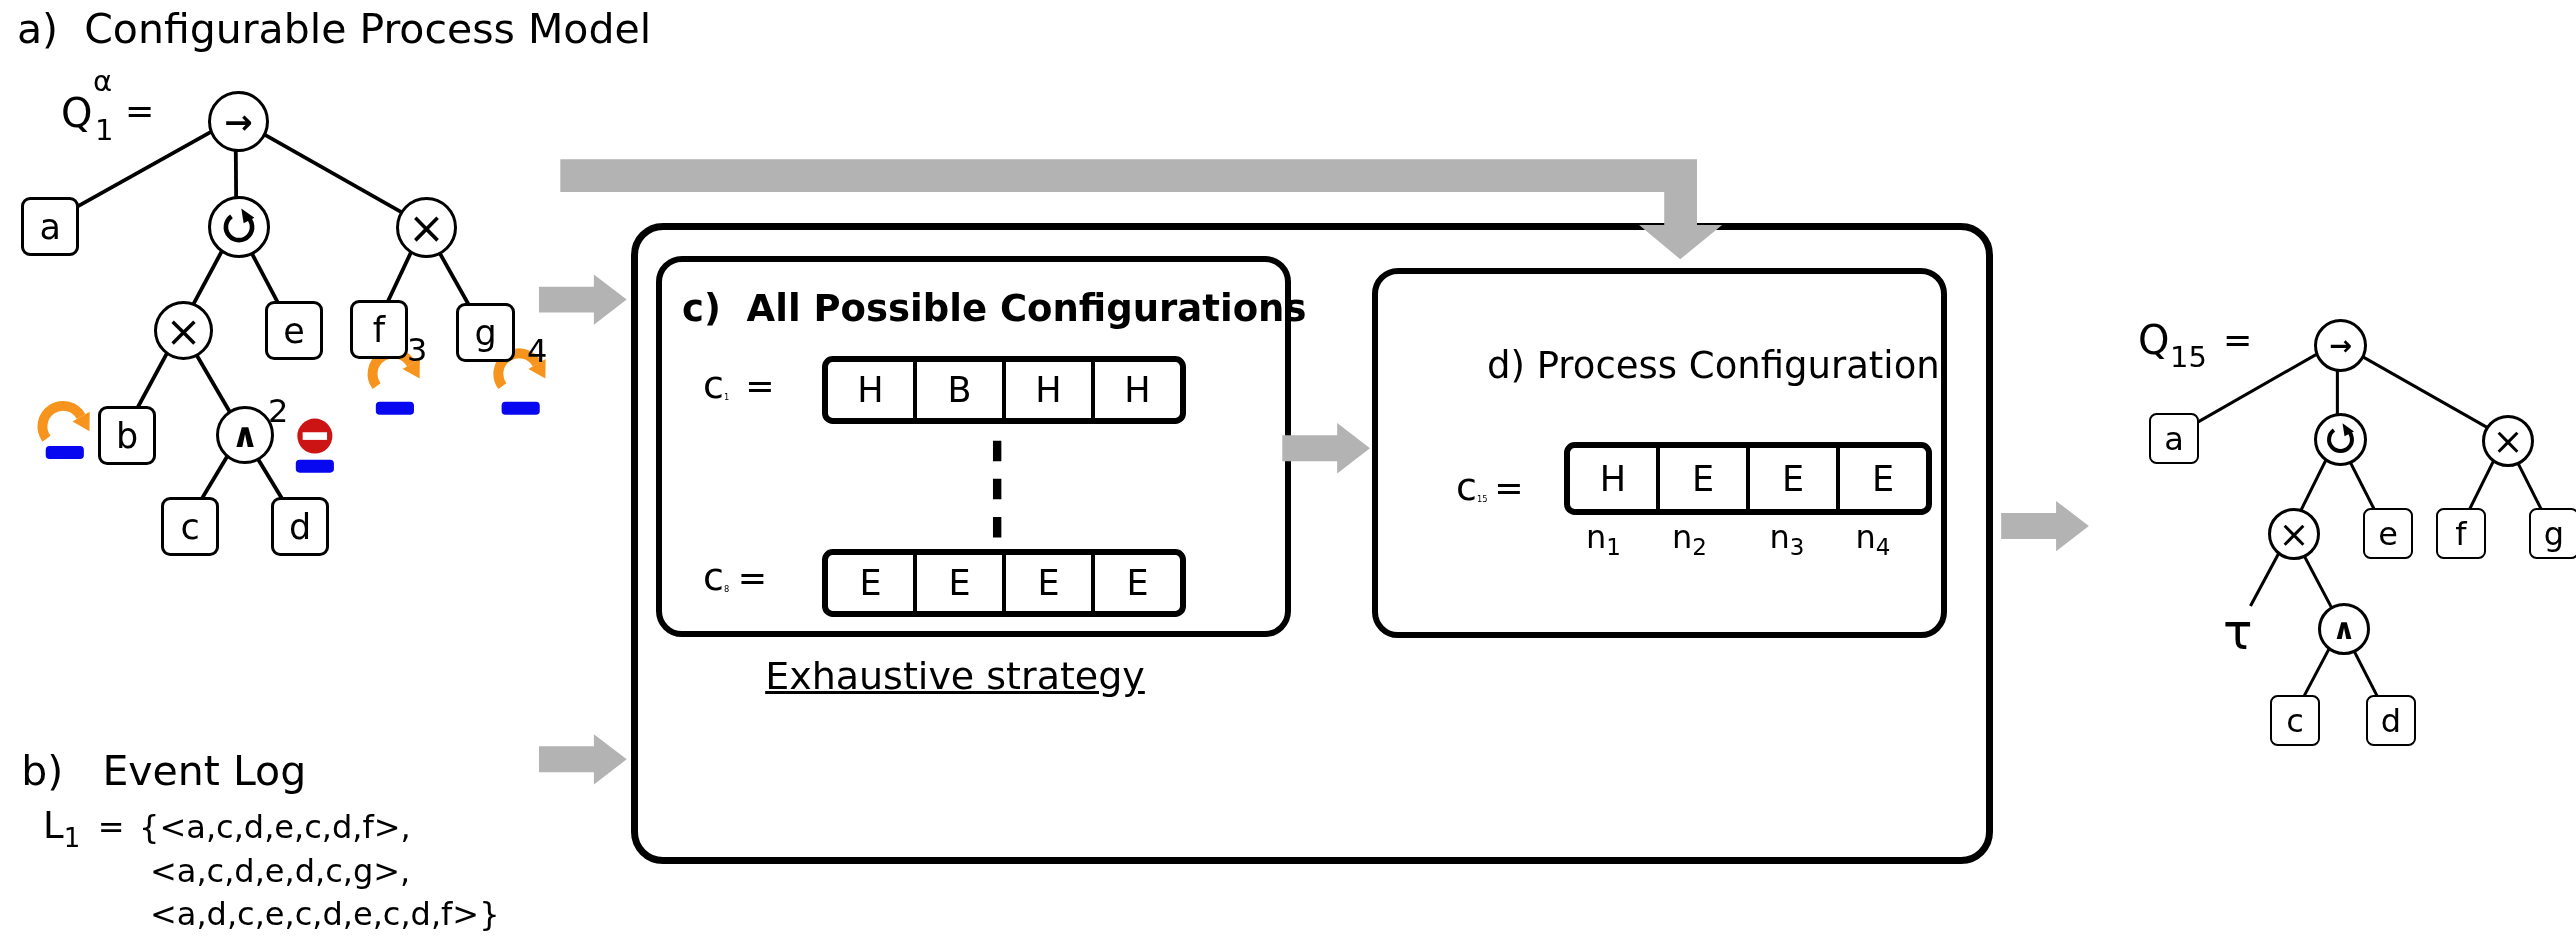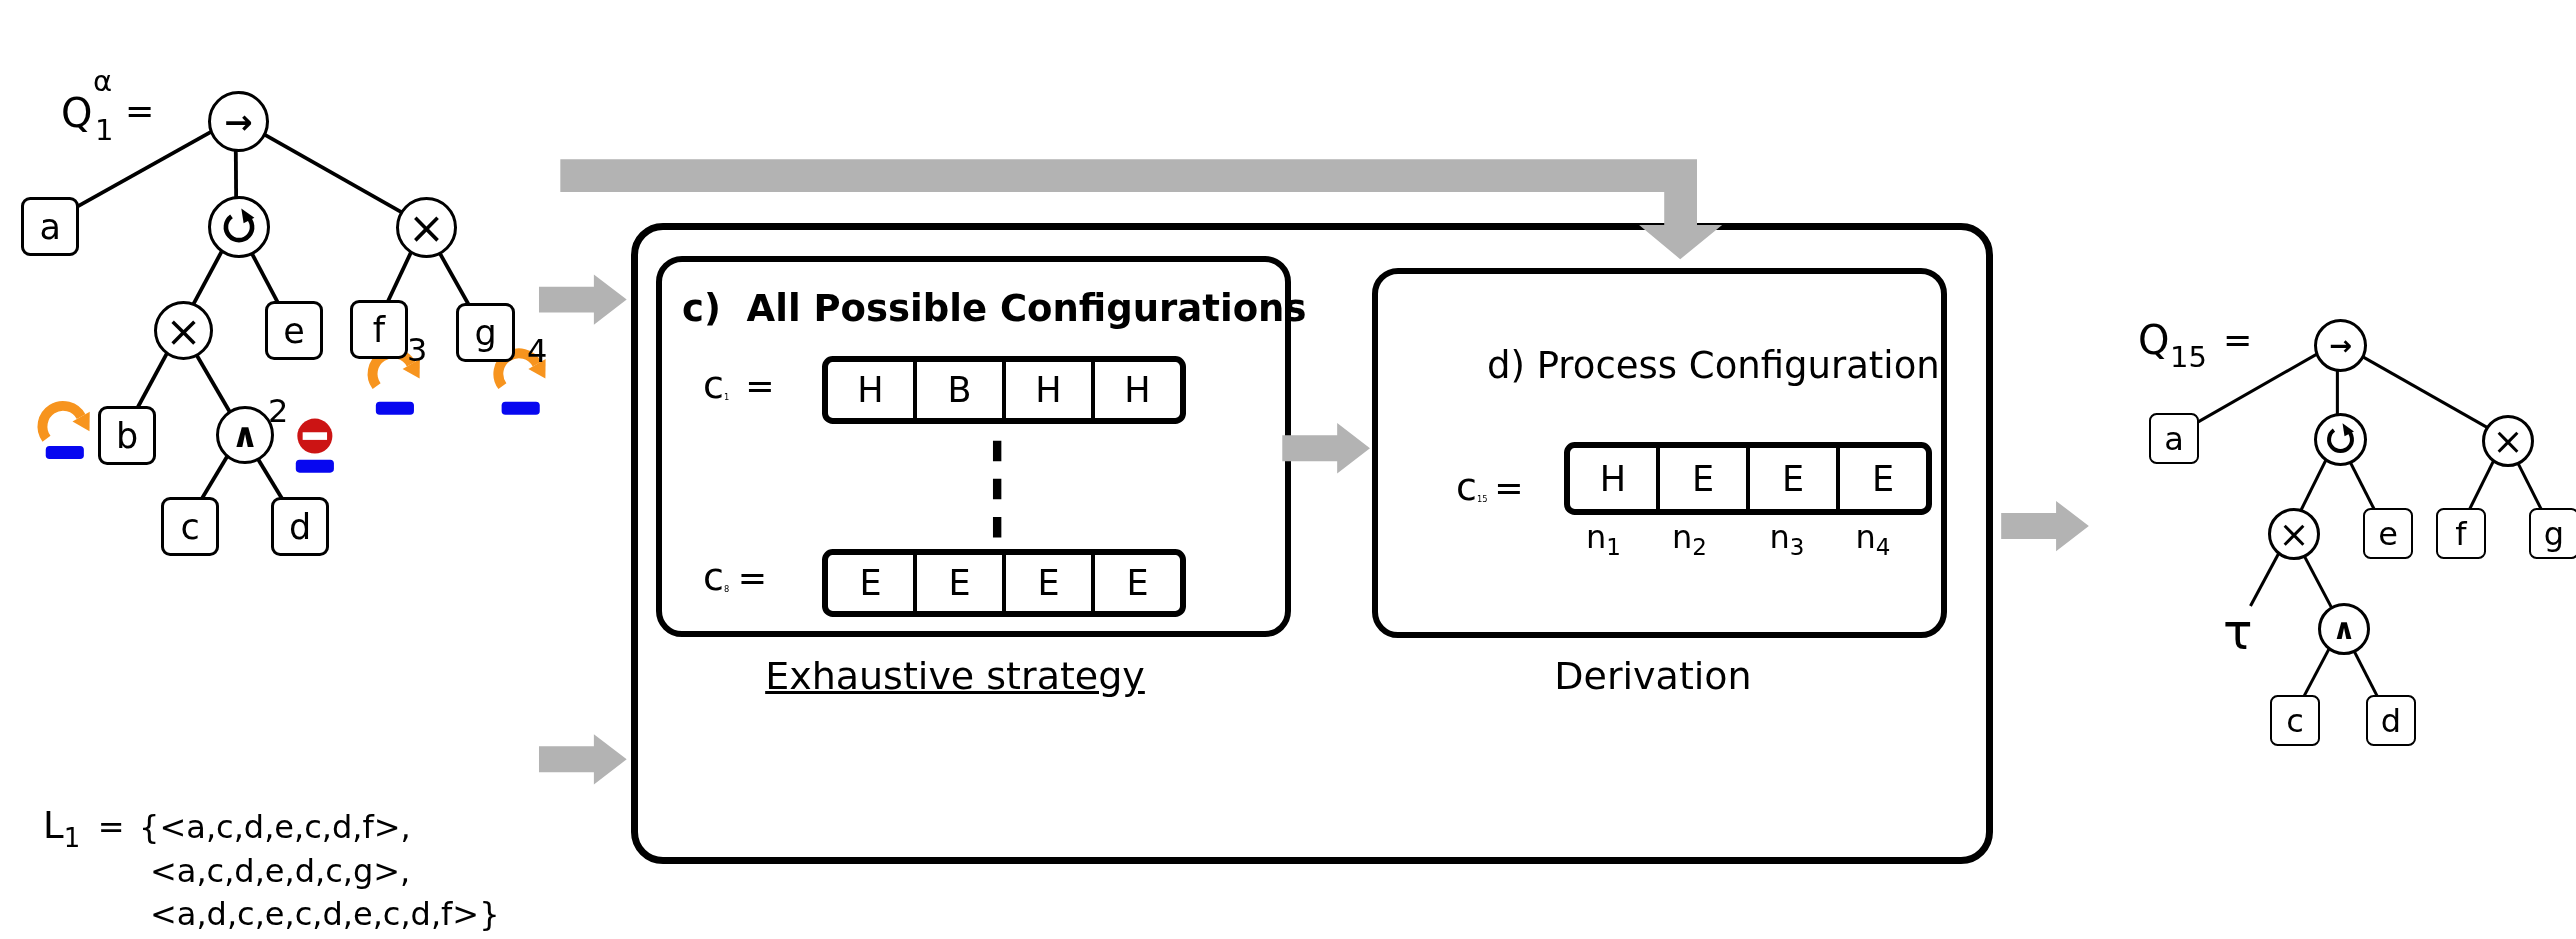--- a/index.html
+++ b/index.html
@@ -93,20 +93,23 @@
       <rect x="388" y="603" width="50" height="17" rx="5"></rect>
     </g>
 
     <line x1="1308" y1="578" x2="1308" y2="712" stroke="#000" stroke-width="11" stroke-dasharray="27 23"></line>
   </svg>
 
   <div class="bigbox" style="left:631px;top:223px;width:1348px;height:627px;"></div>
   <div class="innerbox" style="left:656px;top:256px;width:623px;height:369px;"></div>
   <div class="innerbox" style="left:1372px;top:268px;width:563px;height:358px;"></div>
 
+  <div class="t" style="left:17px;top:9.1px;font-size:41px;">
+    <span>a)</span>&nbsp;&nbsp;<span>Configurable Process Model</span>
+  </div>
 
   <div class="t z3" style="left:61px;top:67px;width:107px;height:76px;">
     <span class="t" style="left:0;top:26px;font-size:40px;">Q</span>
     <span class="t" style="left:32px;top:0;font-size:29px;">α</span>
     <span class="t" style="left:34px;top:49px;font-size:29px;">1</span>
     <span class="t" style="left:64px;top:27.4px;font-size:35px;">=</span>
   </div>
 
   <div class="op" style="left:208px;top:91px;width:55px;height:55px;">
     <span class="glyph" style="font-size:34px;">→</span>
@@ -146,20 +149,23 @@
       <span>f</span>
     </div>
   <div class="leaf" style="left:456px;top:303px;width:53px;height:53px;">
       <span>g</span>
     </div>
 
   <div class="t z3" style="left:268px;top:395px;font-size:32px;">2</div>
   <div class="t z3" style="left:407px;top:334px;font-size:32px;">3</div>
   <div class="t z3" style="left:527px;top:335px;font-size:32px;">4</div>
 
+  <div class="t" style="left:21.3px;top:751px;font-size:41px;">
+    <span>b)</span>&nbsp;&nbsp;&nbsp;<span>Event Log</span>
+  </div>
   <div class="t" style="left:43px;top:807px;">
     <span style="font-size:37px;">L</span><span style="font-size:26px;vertical-align:-0.35em;">1</span>
     <span style="font-size:32px;margin-left:13.7px;">=</span>
     <span style="font-size:32px;margin-left:10.7px;">{&lt;a,c,d,e,c,d,f&gt;,</span>
   </div>
   <div class="t" style="left:150px;top:855px;font-size:32px;">&lt;a,c,d,e,d,c,g&gt;,</div>
   <div class="t" style="left:150px;top:898px;font-size:32px;">&lt;a,d,c,e,c,d,e,c,d,f&gt;}</div>
 
   <div class="t z3" style="left:682px;top:290px;font-size:37px;font-weight:bold;">
     <span>c)</span>&nbsp;&nbsp;<span>All Possible Configurations</span>
@@ -210,21 +216,20 @@
   <div class="t z3" style="left:1672px;top:521px;width:58px;">
     <span style="font-size:32px;">n</span><span style="font-size:23px;vertical-align:-0.3em;">2</span>
   </div>
   <div class="t z3" style="left:1758px;top:521px;width:58px;text-align:center;">
     <span style="font-size:32px;">n</span><span style="font-size:23px;vertical-align:-0.3em;">3</span>
   </div>
   <div class="t z3" style="left:1844px;top:521px;width:58px;text-align:center;">
     <span style="font-size:32px;">n</span><span style="font-size:23px;vertical-align:-0.3em;">4</span>
   </div>
 
-  <div class="cap" style="left:1384px;top:654px;width:538px;">Derivation</div>
 
 
   <div class="t z3" style="left:2138px;top:320px;width:130px;height:53px;">
     <span class="t" style="left:0;top:0;font-size:40px;">Q</span>
     <span class="t" style="left:32px;top:23px;font-size:29px;">15</span>
     <span class="t" style="left:85px;top:3px;font-size:35px;">=</span>
   </div>
 
   <div class="op sm" style="left:2314px;top:319px;width:47px;height:47px;">
     <span class="glyph" style="font-size:27.4px;">→</span>

